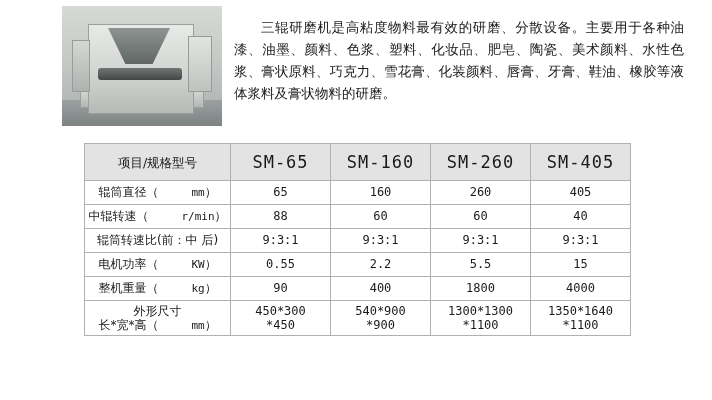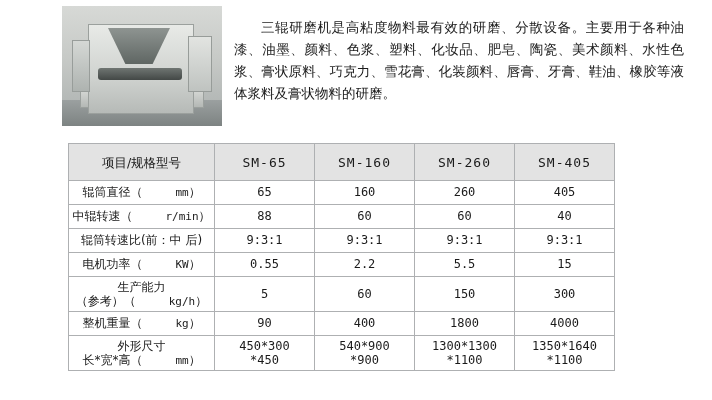--- a/index.html
+++ b/index.html
@@ -124,21 +124,21 @@
     line-height: 22px;
     color: #1a1a1a;
     text-align: justify;
     text-indent: 2em;
     font-family: "DejaVu Sans", "Liberation Sans", sans-serif;
   }
 
   
   .table-wrap {
     position: absolute;
-    left: 68px;
+    left: 84px;
     top: 143px;
     width: 546px;
   }
   table.spec {
     border-collapse: collapse;
     width: 546px;
     table-layout: fixed;
     font-family: "DejaVu Sans", "Liberation Sans", sans-serif;
   }
   table.spec col.c0 { width: 146px; }
@@ -159,21 +159,21 @@
     line-height: 15px;
   }
   table.spec thead th {
     background: #e3e3e3;
     height: 36px;
     font-size: 12.5px;
   }
   table.spec thead th.model {
     font-family: "DejaVu Sans Mono", "Liberation Mono", monospace;
     letter-spacing: 1px;
-    font-size: 13px;
+    font-size: 17px;
   }
   table.spec tbody tr.tall td {
     height: 32px;
   }
   table.spec tbody td.label {
     padding: 1px 2px;
   }
   table.spec tbody td.two-line {
     line-height: 14px;
   }
@@ -249,30 +249,20 @@
           <td class="num">9:3:1</td>
           <td class="num">9:3:1</td>
         </tr>
         <tr>
           <td class="label"><span>电机功率（</span><span class="unit">KW</span><span>）</span></td>
           <td class="num">0.55</td>
           <td class="num">2.2</td>
           <td class="num">5.5</td>
           <td class="num">15</td>
         </tr>
-        <tr class="tall">
-          <td class="label two-line">
-            <div>生产能力</div>
-            <div><span>（参考）（</span><span class="unit">kg/h</span><span>）</span></div>
-          </td>
-          <td class="num">5</td>
-          <td class="num">60</td>
-          <td class="num">150</td>
-          <td class="num">300</td>
-        </tr>
         <tr>
           <td class="label"><span>整机重量（</span><span class="unit">kg</span><span>）</span></td>
           <td class="num">90</td>
           <td class="num">400</td>
           <td class="num">1800</td>
           <td class="num">4000</td>
         </tr>
         <tr class="tall">
           <td class="label two-line">
             <div>外形尺寸</div>

